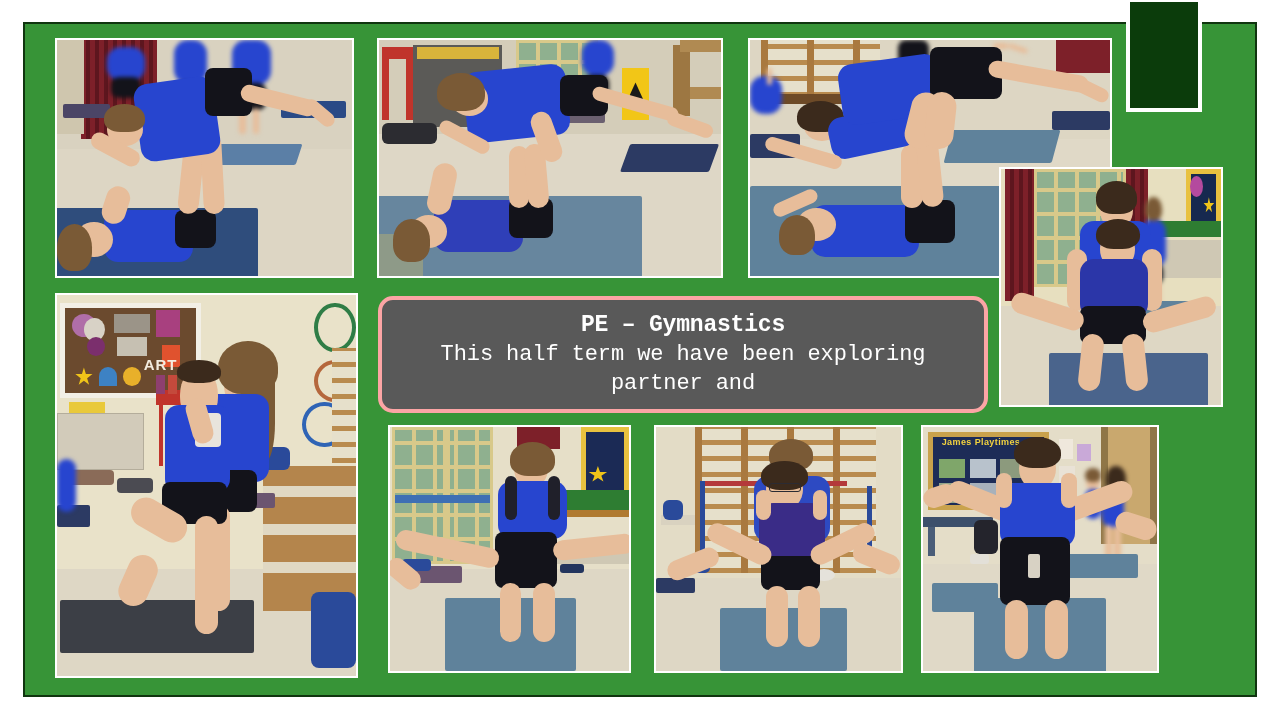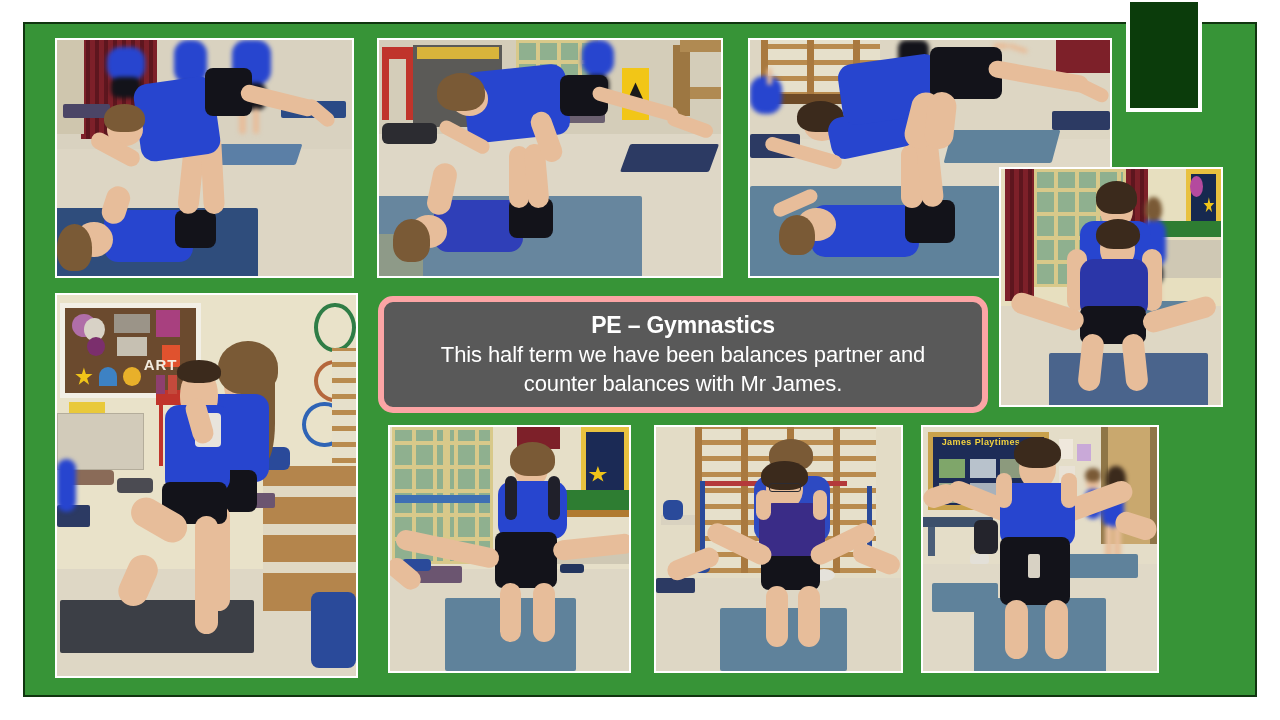--- a/index.html
+++ b/index.html
@@ -102,28 +102,29 @@
   .hair.dark { background:#3b2a1c; }
   .blurfig { position:absolute; filter:blur(2px); }
   
   #caption-box {
     position: absolute;
     left: 378px;
     top: 296px;
     width: 610px;
     height: 117px;
     background: #595959;
-    border: 6px solid #fca5a5;
+    border: 4px solid #fca5a5;
     border-radius: 15px;
     box-sizing: border-box;
     display: flex;
     flex-direction: column;
     align-items: center;
     justify-content: center;
     padding: 6px 18px;
+    font-family: Liberation Mono, monospace;
   }
   #caption-title {
     color: #ffffff;
     font-size: 23px;
     font-weight: bold;
     line-height: 1.25;
     text-align: center;
     letter-spacing: -0.2px;
   }
   .caption-line {
@@ -595,17 +596,16 @@
         <div class="shorts" style="left:33%;top:45%;width:30%;height:28%;"></div>
         <div style="position:absolute;left:45%;top:52%;width:5%;height:10%;background:#d8d2c4;border-radius:2px;"></div>
         <div class="limb" style="left:35%;top:71%;width:10%;height:24%;"></div>
         <div class="limb" style="left:52%;top:71%;width:10%;height:24%;"></div>
       </div>
     </div>
   </div>
 
   <div id="caption-box">
     <div id="caption-title">PE – Gymnastics</div>
-    <div class="caption-line">This half term we have been balances partner and</div>
-    <div class="caption-line">counter balances with Mr James.</div>
+    <div class="caption-line">This half term we have been exploring partner and</div>
   </div>
 
 </div>
 
 </body></html>

